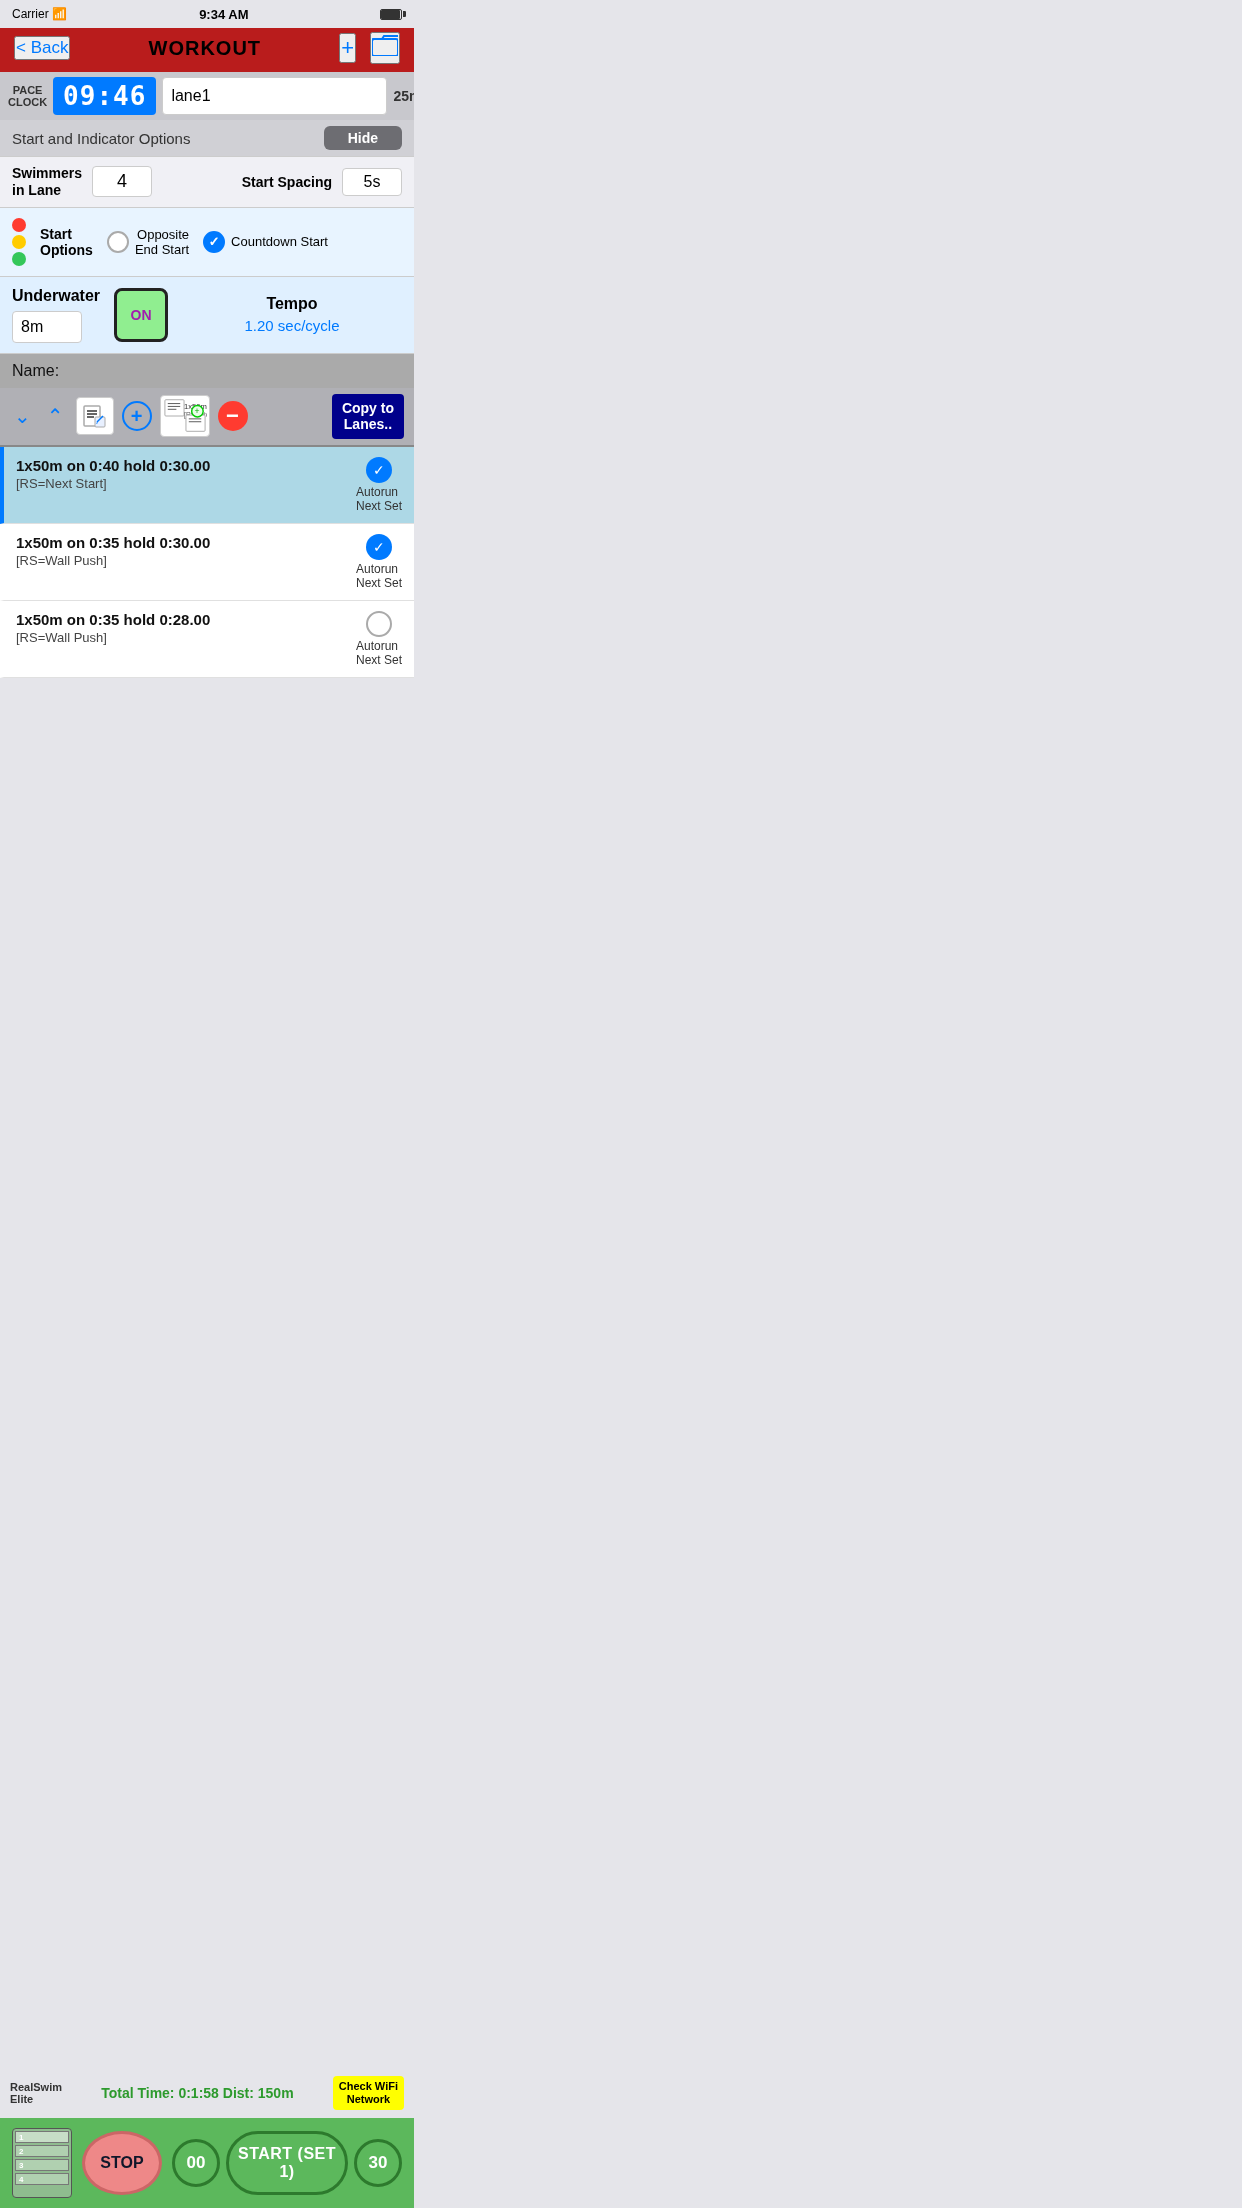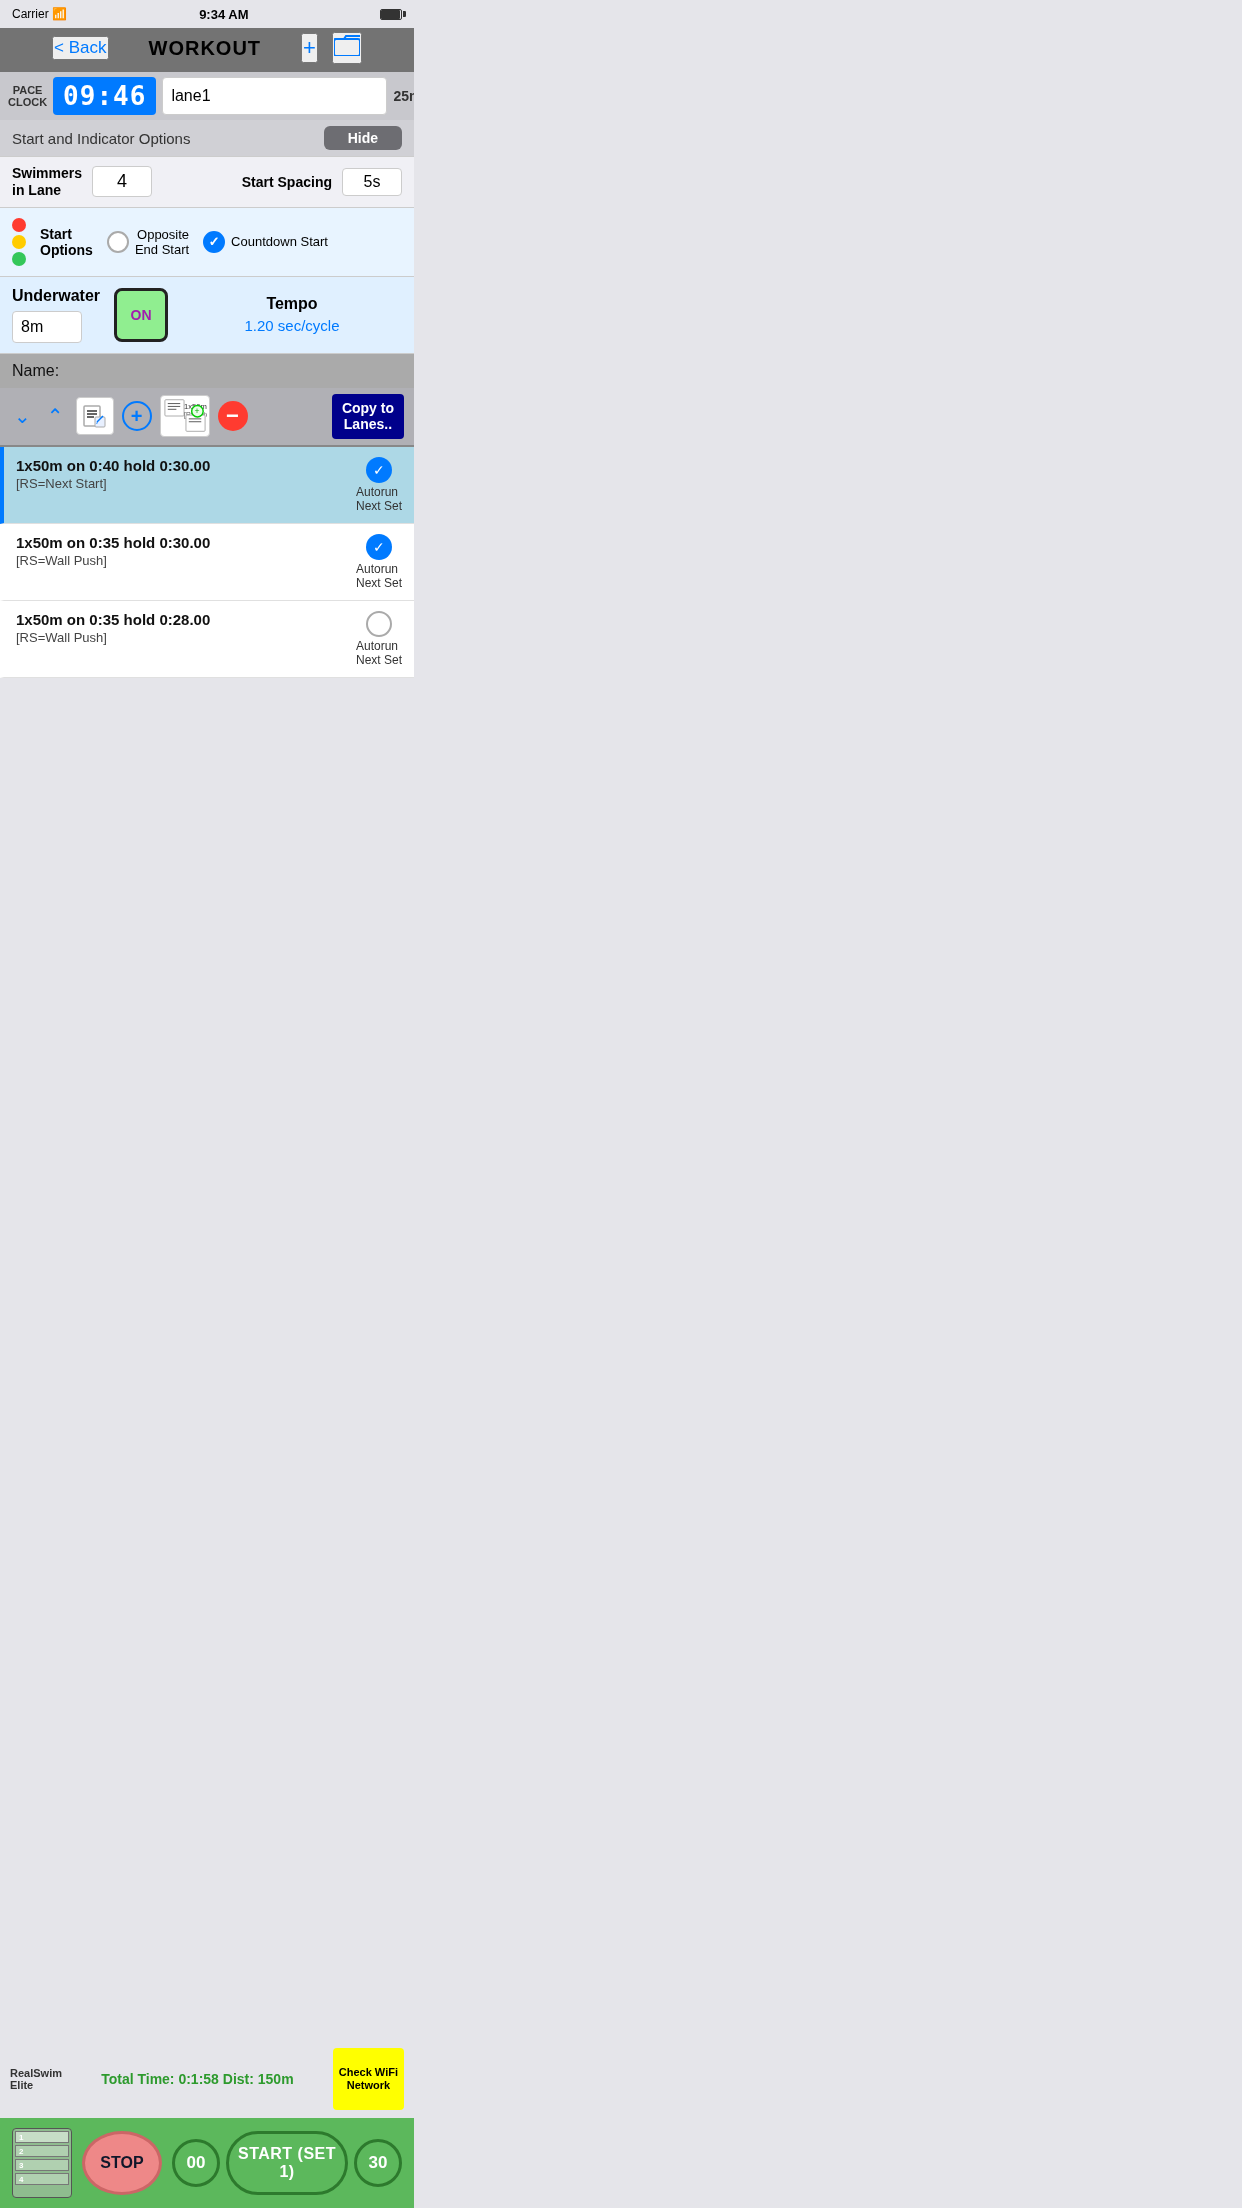--- a/index.html
+++ b/index.html
@@ -23,23 +23,23 @@
     .status-left { font-size: 12px; font-weight: 500; display: flex; align-items: center; gap: 4px; }
     .status-time { font-size: 13px; font-weight: 600; flex: 1; text-align: center; }
     .status-right { display: flex; align-items: center; gap: 4px; }
     .battery-icon { width: 22px; height: 11px; border: 1.5px solid #333; border-radius: 2px; position: relative; display: inline-block; }
     .battery-icon::after { content: ''; position: absolute; right: -5px; top: 50%; transform: translateY(-50%); width: 3px; height: 6px; background: #333; border-radius: 0 1px 1px 0; }
     .battery-fill { width: 95%; height: 100%; background: #333; border-radius: 1px; }
 
     
     .nav-bar {
       display: flex;
-      justify-content: center;
-      align-items: center;
-      background: #737373;
+      justify-content: space-between;
+      align-items: center;
+      background: #b91c1c;
       padding: 4px 14px 8px;
       gap: 40px;
     }
     .nav-back { color: #007aff; font-size: 17px; font-weight: 400; }
     .nav-title { font-size: 20px; font-weight: 700; letter-spacing: 1px; }
     .nav-actions { display: flex; gap: 14px; align-items: center; }
     .nav-btn { color: #007aff; font-size: 22px; font-weight: 300; }
 
     
     .clock-bar {
@@ -378,21 +378,21 @@
       align-items: center;
       padding: 4px 10px;
     }
     .footer-brand { font-size: 11px; color: #333; font-weight: 600; }
     .footer-total { font-size: 14px; color: #2d9a2d; font-weight: 700; text-align: center; flex: 1; }
     .check-wifi {
       background: #ffff00;
       color: #000;
       font-size: 11px;
       font-weight: 700;
-      padding: 18px 6px;
+      padding: 4px 6px;
       border-radius: 4px;
       text-align: center;
       line-height: 1.2;
       border: none;
     }
   </style>
 </head>
 <body>
 
 <div class="status-bar">

